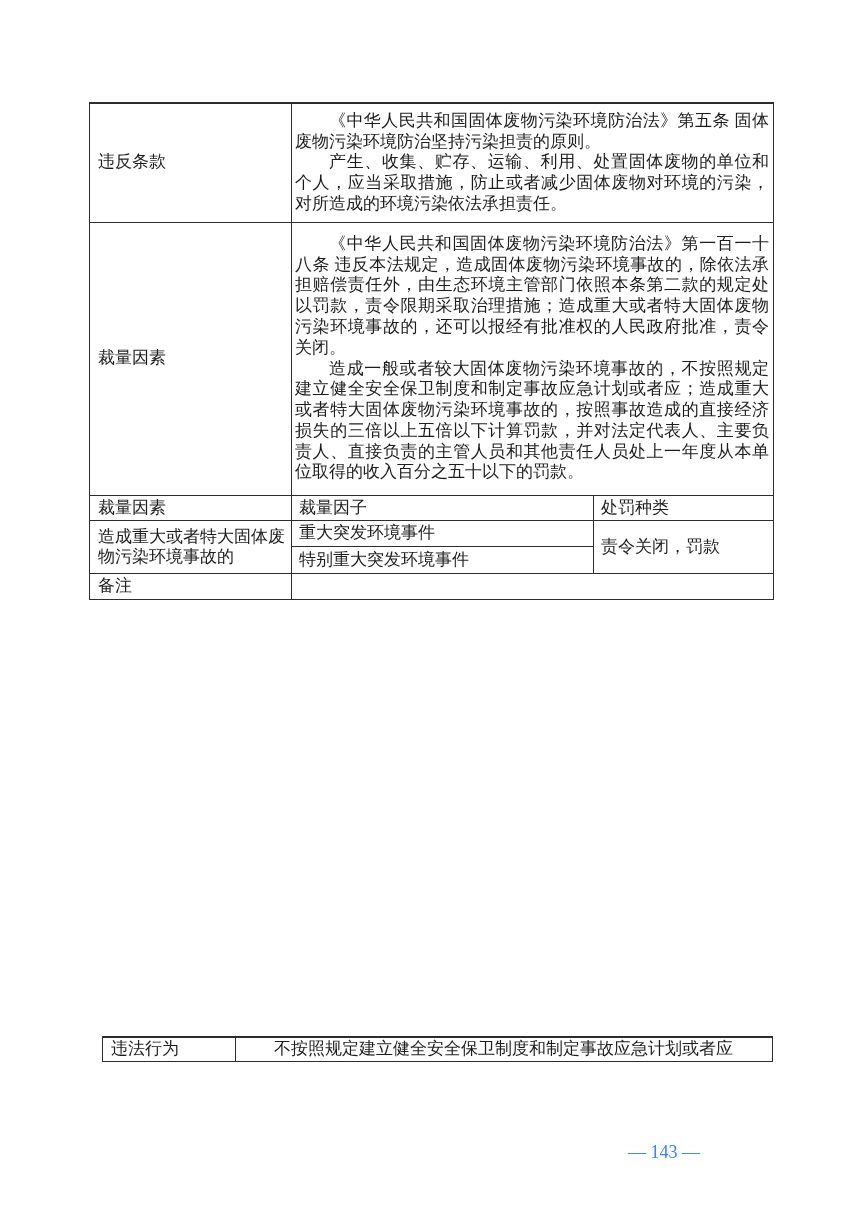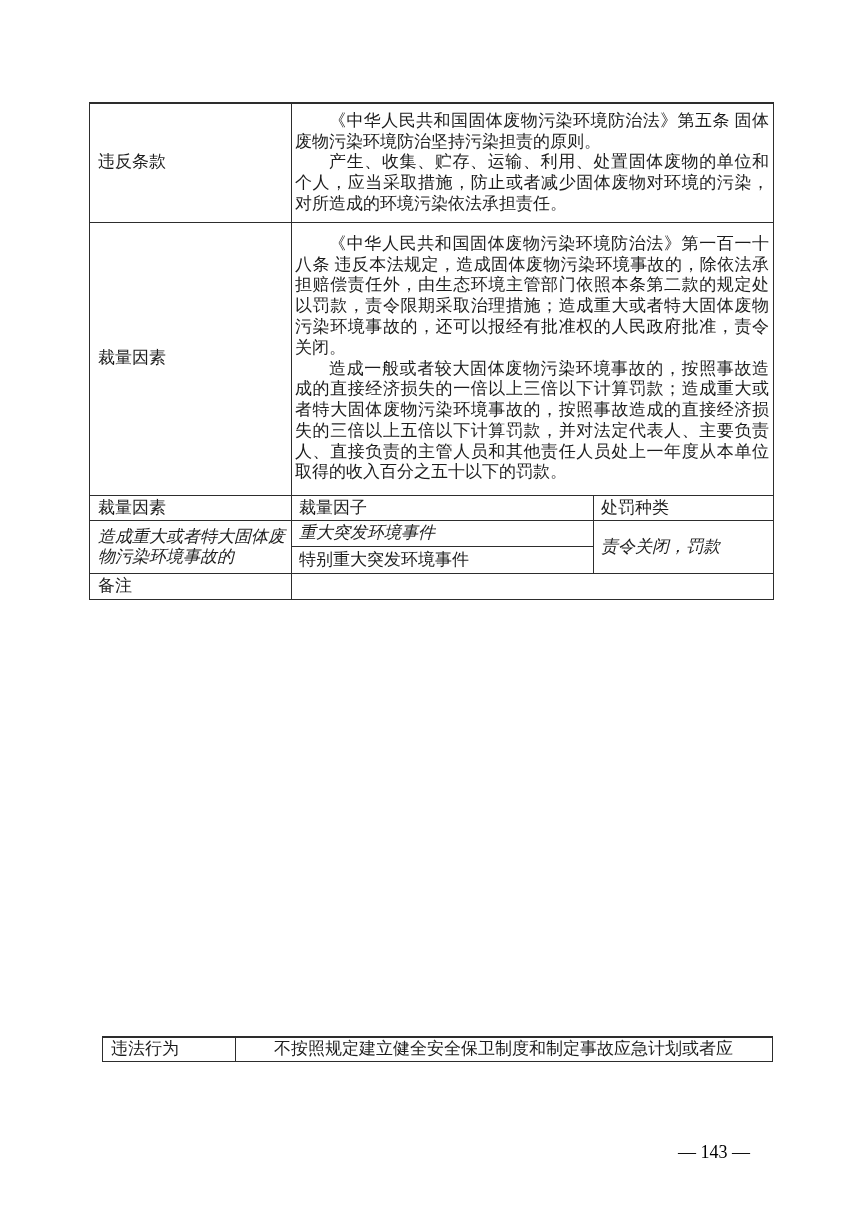--- a/index.html
+++ b/index.html
@@ -50,23 +50,23 @@
     border-top: 2px solid #2d2d2d;
   }
   .bottom-table td { padding: 1px 6px 1px 8px; }
   .indent-cell { text-indent: 2em; padding-left: 4px !important; margin-top: 31px; }
 
   .page-number {
     position: absolute;
     left: 628px;
     top: 1142px;
     width: 122px;
-    text-align: right;
+    text-align: left;
     font-size: 18px;
-    color: #000000;
+    color: #3b82f6;
     white-space: nowrap;
   }
 </style>
 </head>
 <body>
 
 <div class="page">
 
   <table class="main-table">
     <colgroup>
@@ -80,31 +80,31 @@
         <td class="body-cell" colspan="2">
           <p>《中华人民共和国固体废物污染环境防治法》第五条 固体废物污染环境防治坚持污染担责的原则。</p>
           <p>产生、收集、贮存、运输、利用、处置固体废物的单位和个人，应当采取措施，防止或者减少固体废物对环境的污染，对所造成的环境污染依法承担责任。</p>
         </td>
       </tr>
 
       <tr style="height:273px;">
         <td class="label-cell">裁量因素</td>
         <td class="body-cell" colspan="2">
           <p>《中华人民共和国固体废物污染环境防治法》第一百一十八条 违反本法规定，造成固体废物污染环境事故的，除依法承担赔偿责任外，由生态环境主管部门依照本条第二款的规定处以罚款，责令限期采取治理措施；造成重大或者特大固体废物污染环境事故的，还可以报经有批准权的人民政府批准，责令关闭。</p>
-          <p>造成一般或者较大固体废物污染环境事故的，按照事故造成的直接经济损失的一倍以上三倍以下计算罚款；造成重大或者特大固体废物污染环境事故的，按照事故造成的直接经济损失的三倍以上五倍以下计算罚款，并对法定代表人、主要负责人、直接负责的主管人员和其他责任人员处上一年度从本单位取得的收入百分之五十以下的罚款。</p>
+          <p>造成一般或者较大固体废物污染环境事故的，不按照规定建立健全安全保卫制度和制定事故应急计划或者应；造成重大或者特大固体废物污染环境事故的，按照事故造成的直接经济损失的三倍以上五倍以下计算罚款，并对法定代表人、主要负责人、直接负责的主管人员和其他责任人员处上一年度从本单位取得的收入百分之五十以下的罚款。</p>
         </td>
       </tr>
 
       <tr style="height:25px;">
         <td class="label-cell">裁量因素</td>
         <td class="center-pad">裁量因子</td>
         <td class="center-pad">处罚种类</td>
       </tr>
 
-      <tr style="height:26px;font-style:italic;">
+      <tr style="height:26px;">
         <td class="label-cell" rowspan="2">造成重大或者特大固体废物污染环境事故的</td>
         <td class="center-pad">重大突发环境事件</td>
         <td class="center-pad" rowspan="2">责令关闭，罚款</td>
       </tr>
       <tr style="height:27px;">
         <td class="center-pad">特别重大突发环境事件</td>
       </tr>
 
       <tr style="height:26px;">
         <td class="label-cell">备注</td>

